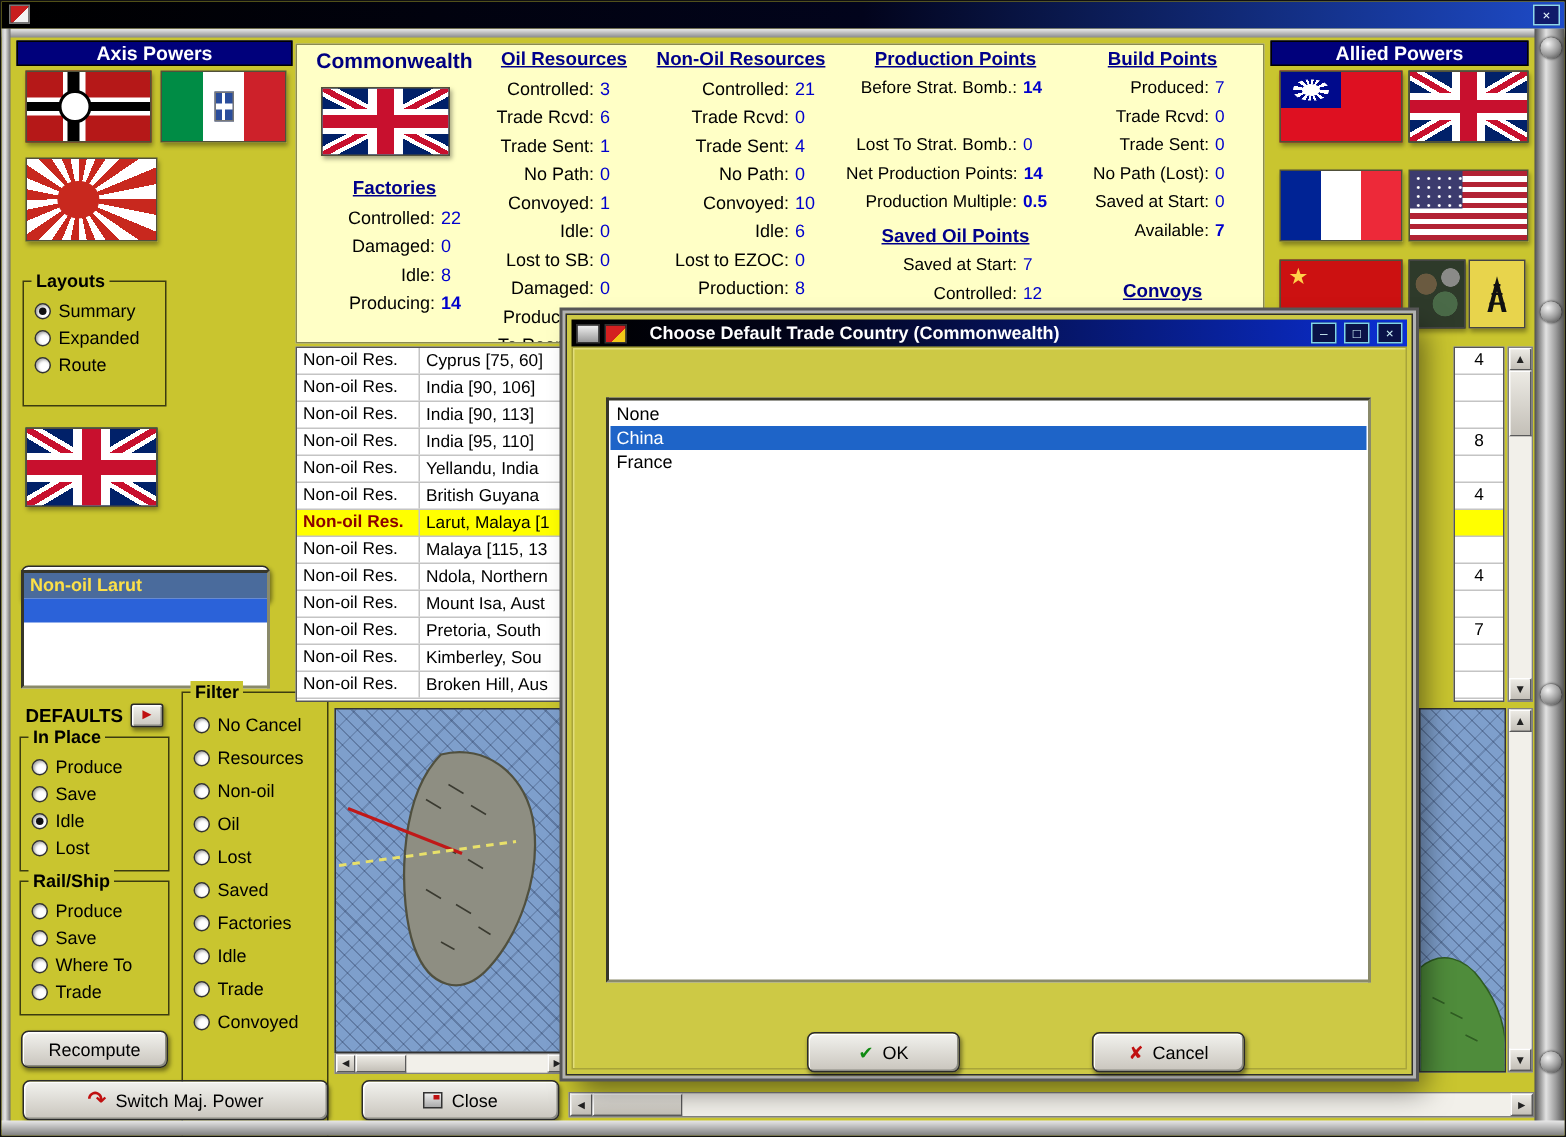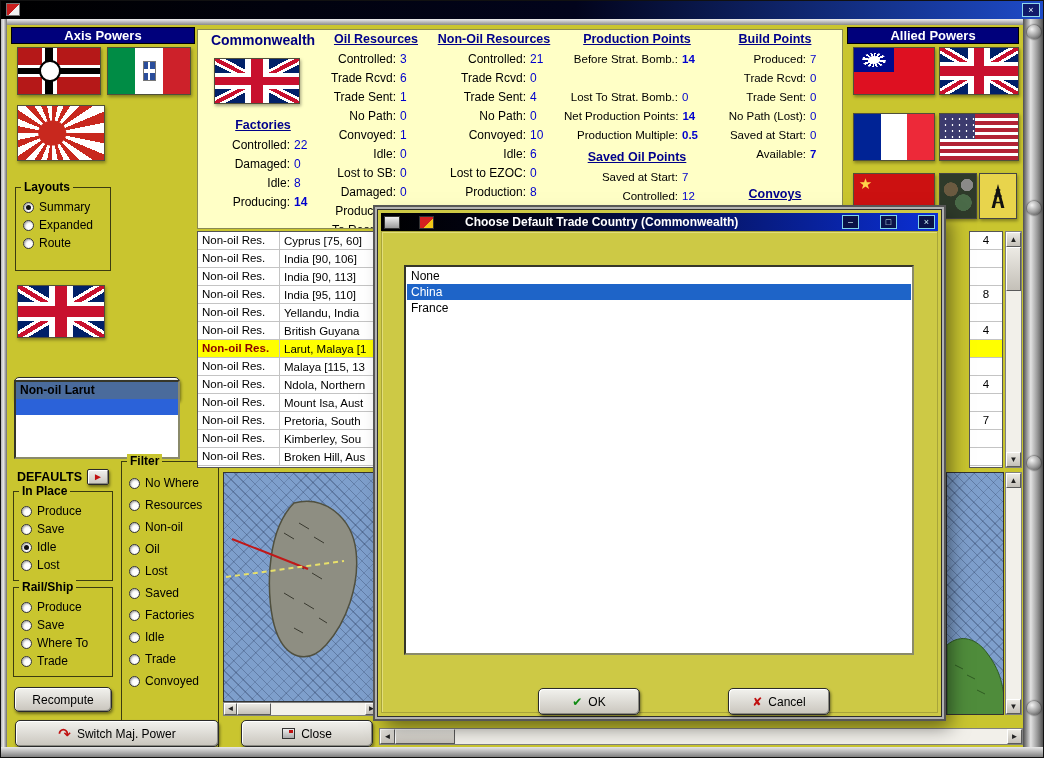--- a/index.html
+++ b/index.html
@@ -112,41 +112,41 @@
   .res-type{width:82px;padding-left:4px;border-right:1px solid #C4C4C4;white-space:nowrap;overflow:hidden;height:100%;line-height:17px;}
   .res-name{flex:1;padding-left:4px;white-space:nowrap;overflow:hidden;}
   .res-row.hl{background:#FFFF00;}
   .res-row.hl .res-type{color:#8B0000;font-weight:bold;}
   .right-col{position:absolute;left:968px;top:230px;width:34px;height:237px;background:#FFF;border:1px solid #555;overflow:hidden;}
   .rc-cell{height:18px;border-bottom:1px solid #C4C4C4;text-align:center;font-size:11.5px;line-height:17px;}
   .rc-cell.hl{background:#FFFF00;}
 
   
   .def-list{position:absolute;left:13px;top:379px;width:166px;height:79px;background:#FFF;border:2px inset #8A8A6A;overflow:hidden;cursor:pointer;}
-  .def-list .hdr{height:17px;background:#4A6B9C;color:#000000;font-weight:bold;font-size:12px;padding-left:4px;line-height:17px;}
+  .def-list .hdr{height:17px;background:#4A6B9C;color:#fde047;font-weight:bold;font-size:12px;padding-left:4px;line-height:17px;}
   .def-list .selrow{height:16px;background:#2B62D9;}
 
   
   .sb{position:absolute;background:#DEDAD2;border:1px solid #808080;display:flex;}
   .sb.v{flex-direction:column;}
   .sb-btn{width:15px;height:15px;flex:none;background:linear-gradient(to bottom,#ECEAE4,#C4C0B8);
     border:1px solid;border-color:#FFF #5A5A5A #5A5A5A #FFF;font-size:8px;line-height:13px;text-align:center;cursor:pointer;color:#222;}
   .sb-thumb{flex:none;background:linear-gradient(to bottom,#ECEAE4,#C4C0B8);border:1px solid;border-color:#FFF #5A5A5A #5A5A5A #FFF;cursor:pointer;}
   .sb-track{flex:1;background:#F2F0EA;cursor:pointer;}
 
   
   .sea{position:absolute;border:1px solid #333;background-color:#7E9FCC;overflow:hidden;cursor:pointer;
     background-image:repeating-linear-gradient(45deg,rgba(10,20,50,.25) 0 1px,transparent 1px 7px),
                      repeating-linear-gradient(-45deg,rgba(10,20,50,.16) 0 1px,transparent 1px 10px);}
 
   
   .dialog{position:absolute;left:376px;top:208px;width:565px;height:508px;background:#CDC945;z-index:50;
     border:1px solid #2E2E2E;box-shadow:0 0 0 2px #B2B2B2,0 0 0 4px #565656,8px 10px 18px rgba(0,0,0,.5);}
   .dlg-titlebar{position:absolute;left:3px;top:3px;right:3px;height:18px;
-    background:linear-gradient(to right,#000 0%,#02041c 30%,#0B2FD6 100%);display:flex;align-items:center;padding:0 3px;gap:19px;cursor:move;}
+    background:linear-gradient(to right,#000 0%,#02041c 30%,#0B2FD6 100%);display:flex;align-items:center;padding:0 3px;gap:3px;cursor:move;}
   .dlg-ico1{width:16px;height:13px;background:linear-gradient(to bottom,#F0F0F0,#9A9A9A);border:1px solid #333;flex:none;}
   .dlg-ico2{width:15px;height:13px;background:linear-gradient(135deg,#D42020 60%,#F2C818 60%);border:1px solid #333;flex:none;}
   .dlg-title{color:#FFF;font-weight:bold;font-size:12px;margin-left:12px;flex:1;white-space:nowrap;overflow:hidden;}
   .dlg-winbtn{width:17px;height:14px;background:#0A1248;border:1px solid #7FD4E8;color:#CFF3FA;
     font-size:9px;line-height:12px;text-align:center;margin-left:2px;cursor:pointer;flex:none;}
   .dlg-body{position:absolute;left:3px;top:21px;right:3px;bottom:3px;border:1px solid #A8A43A;box-shadow:inset 1px 1px 0 #E2DE7A;}
   .dlg-list{position:absolute;left:26px;top:55px;width:510px;height:390px;background:#FFF;border:2px inset #8A8A6A;padding:1px;overflow:hidden;}
   .dlg-item{height:16px;line-height:16px;padding-left:4px;font-size:12px;cursor:pointer;}
   .dlg-item.sel{background:#1E64C8;color:#FFF;}
 </style>
@@ -276,21 +276,21 @@
   <div class="btn" style="left:13px;top:686px;width:98px;height:25px;">
     <span>Recompute</span>
   </div>
 
   <div class="groupbox" style="left:120px;top:460px;width:98px;height:312px;">
     <span class="gb-label">Filter</span>
     <div class="radio-list">
 
         <div class="radio-row tall">
           <span class="radio"></span>
-          <span>No Where</span>
+          <span>No Cancel</span>
         </div>
 
         <div class="radio-row tall">
           <span class="radio"></span>
           <span>Resources</span>
         </div>
 
         <div class="radio-row tall">
           <span class="radio"></span>
           <span>Non-oil</span>

